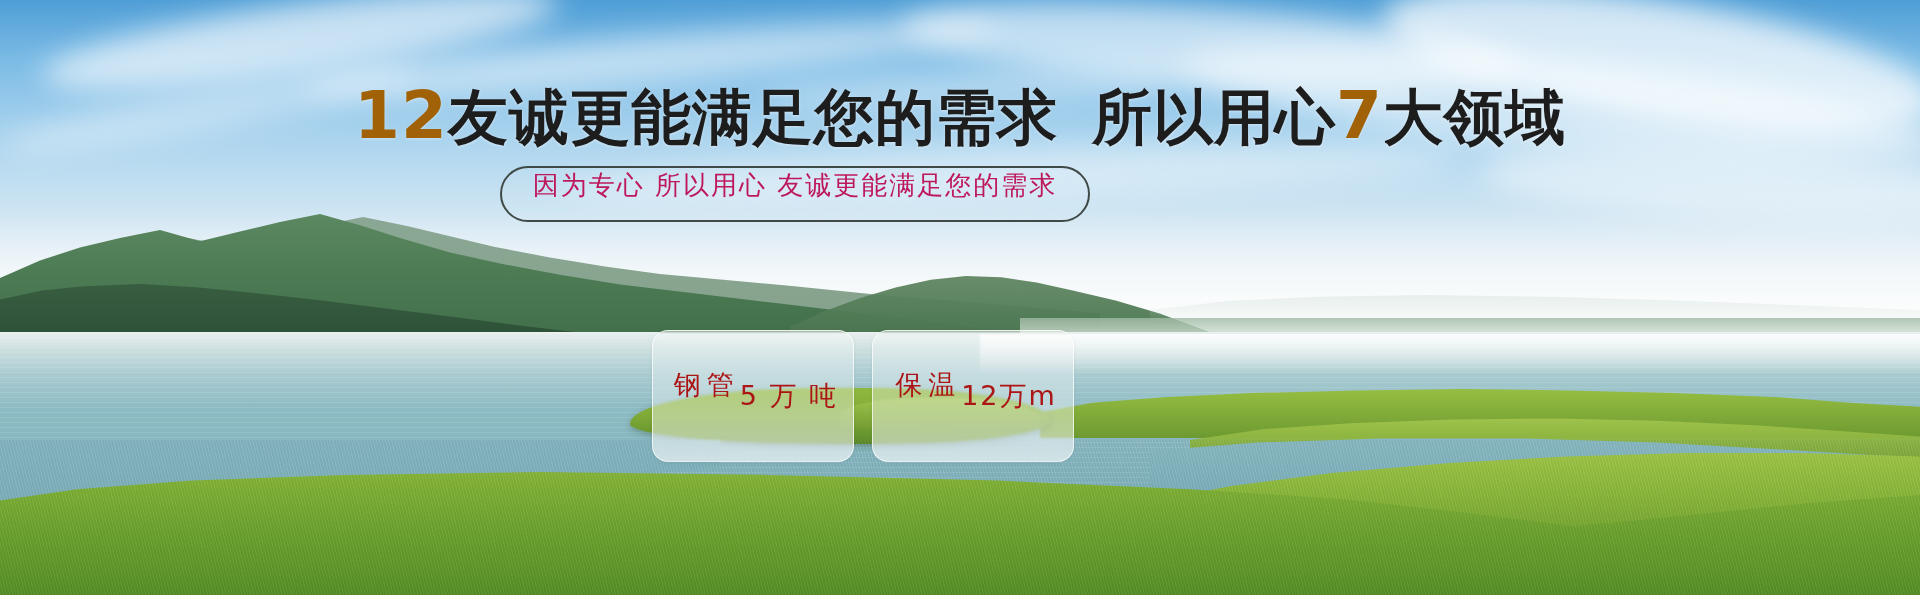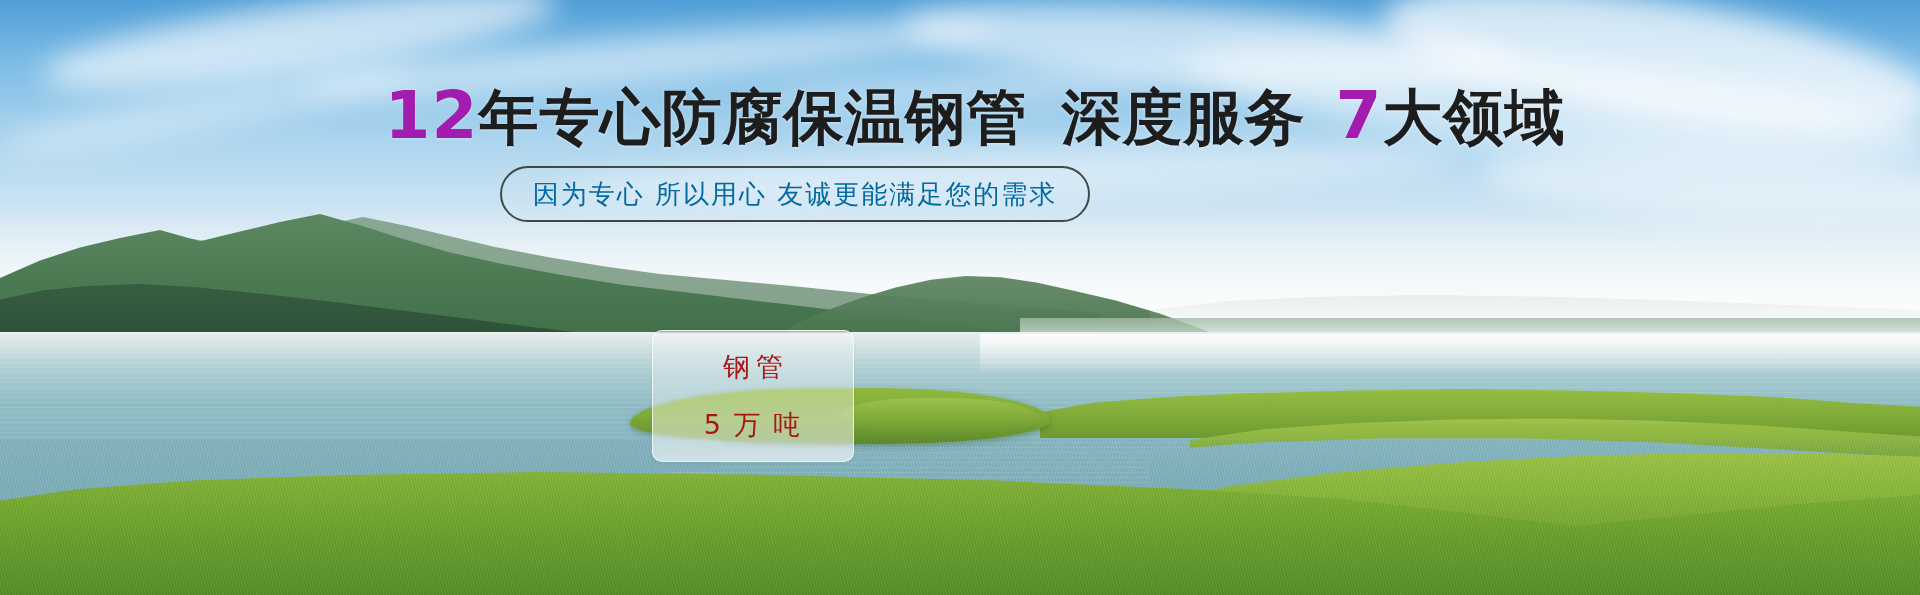--- a/index.html
+++ b/index.html
@@ -145,49 +145,48 @@
   
   .headline{
     position:absolute;left:0;top:84px;width:1920px;
     text-align:center;white-space:nowrap;
     font-size:60px;line-height:64px;font-weight:bold;
     letter-spacing:1px;
     color:#1d1d1d;
     text-shadow:0 1px 3px rgba(255,255,255,.45);
   }
   .headline .num{
-    color:#a21caf;font-size:66px;font-weight:bold;
+    color:#a16207;font-size:66px;font-weight:bold;
     text-shadow:0 1px 3px rgba(255,255,255,.35);
-    margin-left:30px;
   }
   .headline .gap{display:inline-block;width:34px;}
 
   
   .pill{
     position:absolute;left:500px;top:166px;
     width:586px;height:52px;
     border:2px solid #3f4a46;
     border-radius:28px;
-    display:flex;align-items:center;justify-content:center;
-    font-size:26px;letter-spacing:2px;color:#0369a1;
+    display:flex;align-items:flex-start;justify-content:center;
+    font-size:26px;letter-spacing:2px;color:#be185d;
     background:rgba(255,255,255,.04);
   }
 
   
   .cards{
     position:absolute;left:652px;top:330px;
     display:flex;gap:18px;
   }
   .card{
     width:200px;height:130px;
-    border-radius:10px;
+    border-radius:16px;
     border:1px solid rgba(255,255,255,.72);
     background:linear-gradient(to bottom,rgba(255,255,255,.30) 0%,rgba(255,255,255,.34) 48%,rgba(255,255,255,.62) 100%);
     backdrop-filter:blur(1px);
-    display:flex;flex-direction:column;align-items:center;justify-content:center;
+    display:flex;flex-direction:row;align-items:center;justify-content:center;
     box-shadow:0 1px 4px rgba(0,0,0,.06);
   }
   .card-title{
     font-size:27px;color:#ac1515;letter-spacing:6px;
     margin-bottom:22px;text-indent:6px;
   }
   .card-value{
     font-size:27px;color:#ac1515;letter-spacing:2px;
   }
   .card-value sup{font-size:15px;vertical-align:super;letter-spacing:0;}
@@ -224,33 +223,39 @@
   <div class="grass-right-band2"></div>
   <div class="water-inlet"></div>
   <div class="grass-island"></div>
   <div class="grass-island2"></div>
   <div class="lake-left-front"></div>
   <div class="grass-front-r"></div>
   <div class="grass-front"></div>
   <div class="grass-tex"></div>
 
   <div class="headline">
-    <span class="num">12</span><span>年专心防腐保温钢管</span><span class="gap"></span><span>深度服务</span><span class="num">7</span><span>大领域</span>
+    <span class="num">12</span><span>友诚更能满足您的需求</span><span class="gap"></span><span>所以用心</span><span class="num">7</span><span>大领域</span>
   </div>
 
   <div class="pill">
     <span>因为专心 所以用心  友诚更能满足您的需求</span>
   </div>
 
   <div class="cards">
 
     <div class="card">
       <div class="card-title">钢管</div>
       <div class="card-value">
         <span>5 万 吨</span><sup></sup>
       </div>
     </div>
 
 
+    <div class="card">
+      <div class="card-title">保温</div>
+      <div class="card-value">
+        <span>12万m</span><sup></sup>
+      </div>
+    </div>
 
   </div>
 
 </div>
 
 </body></html>

